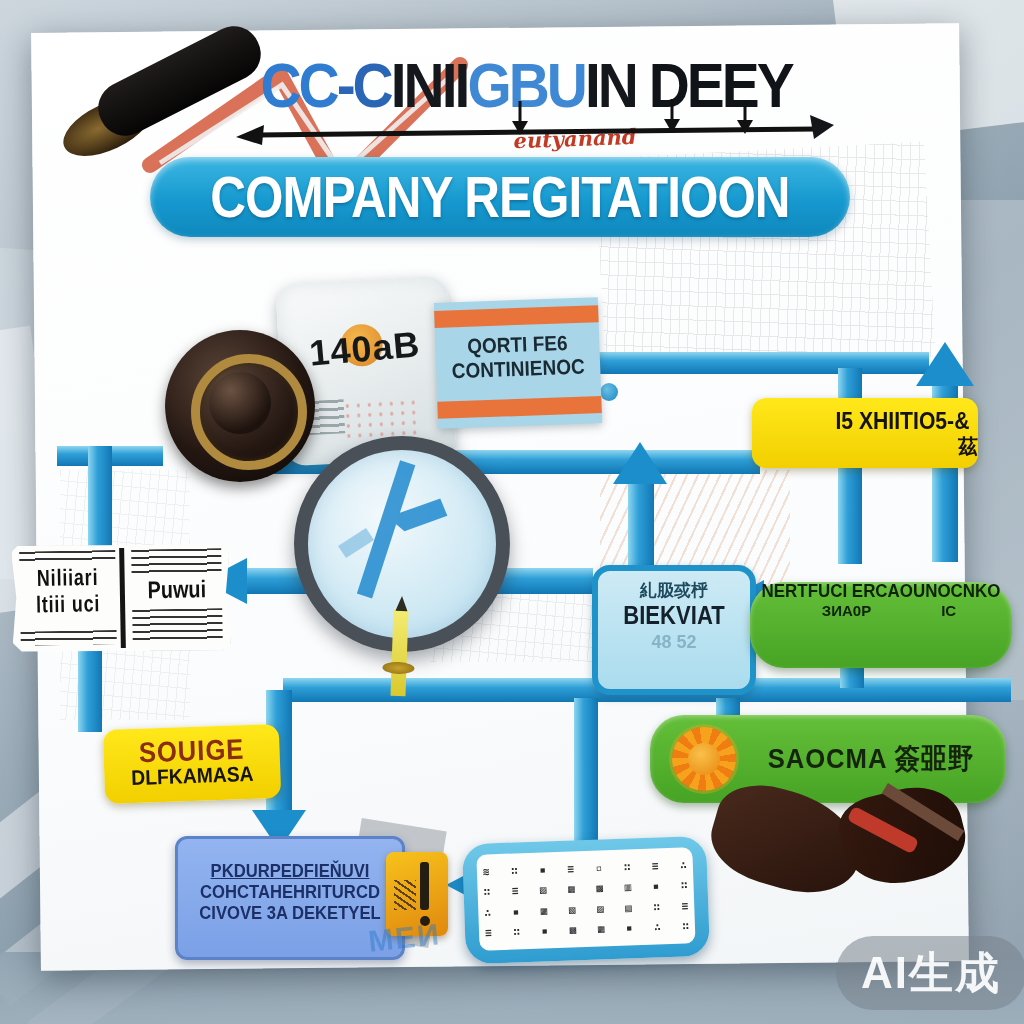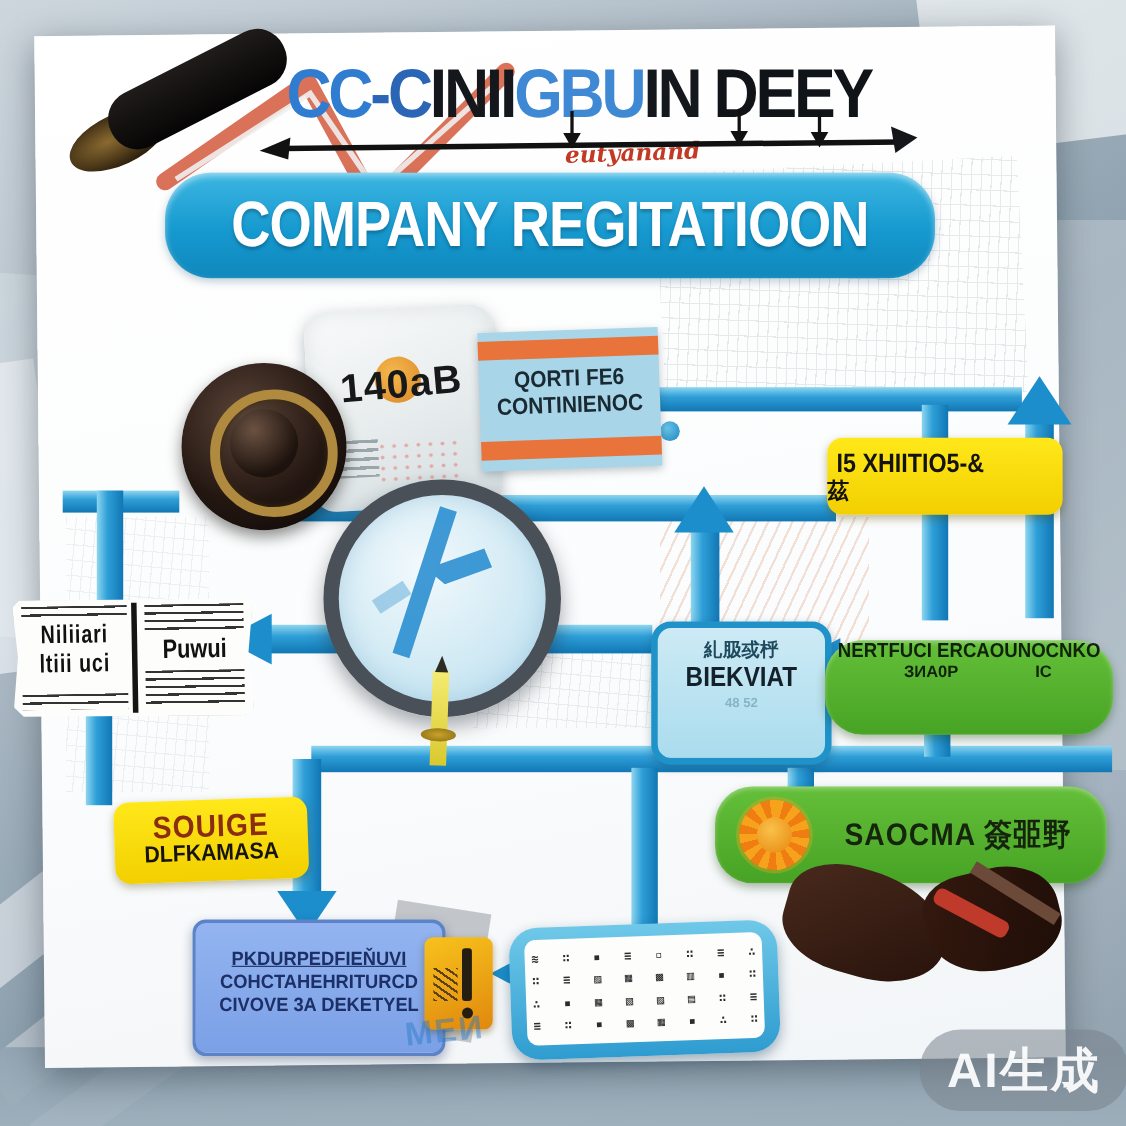--- a/index.html
+++ b/index.html
@@ -29,21 +29,21 @@
   .gavel-top{left:52px;top:46px;width:200px;height:105px;}
   .gavel-top .head{position:absolute;left:40px;top:8px;width:175px;height:54px;background:linear-gradient(180deg,#1f1c1a,#060505);border-radius:26px;transform:rotate(-27deg);}
   .gavel-top .band{position:absolute;left:8px;top:58px;width:95px;height:46px;background:radial-gradient(ellipse at 40% 45%,#8a6a30,#2a1d0c 75%);border-radius:50%;transform:rotate(-25deg);}
   .scribble{left:130px;top:45px;width:400px;height:160px;}
   
   .title{left:255px;top:52px;width:540px;height:78px;text-align:center;white-space:nowrap;
     font-weight:bold;font-size:58px;letter-spacing:-3px;transform:scale(.98,1.08);}
   .subtitle{left:480px;top:126px;width:190px;text-align:center;font-family:"DejaVu Serif",serif;
     font-style:italic;font-weight:bold;font-size:21px;color:#c23a24;transform:rotate(-2deg);}
   
-  .banner{left:150px;top:157px;width:700px;height:96px;background:linear-gradient(180deg,#3cb6e2,#1699cf 55%,#0f88bd);
+  .banner{left:150px;top:157px;width:700px;height:80px;background:linear-gradient(180deg,#3cb6e2,#1699cf 55%,#0f88bd);
     border-radius:42px;box-shadow:inset 0 3px 6px rgba(255,255,255,.5),0 3px 8px rgba(0,60,90,.25);
     display:flex;align-items:center;justify-content:center;}
   .banner span{color:#fff;font-weight:bold;font-size:52px;letter-spacing:-1px;transform:scale(.95,1.12);white-space:nowrap;
     text-shadow:0 2px 3px rgba(0,50,80,.35);}
   
   .pipe-h{position:absolute;background:linear-gradient(180deg,#8ed6f0 0%,#2f9fd8 40%,#1177b4 100%);}
   .pipe-v{position:absolute;background:linear-gradient(90deg,#8ed6f0 0%,#2f9fd8 40%,#1177b4 100%);}
   .tri{position:absolute;width:0;height:0;}
   .dot-blue{left:600px;top:383px;width:18px;height:18px;border-radius:50%;background:radial-gradient(circle at 35% 35%,#6cc4e8,#1b86c2);}
   
@@ -63,42 +63,42 @@
   .cert{left:436px;top:300px;width:164px;height:126px;background:#a9d5e8;transform:rotate(-2deg);box-shadow:0 3px 8px rgba(50,70,80,.3);}
   .cert .stripe{position:absolute;left:0;width:100%;height:17px;background:#e8743b;}
   .cert .s-top{top:8px;} .cert .s-bot{bottom:10px;}
   .cert .txt{position:absolute;left:0;top:34px;width:100%;text-align:center;font-weight:bold;color:#1a2a33;font-size:20px;line-height:23px;letter-spacing:0;transform:scale(.95,1.05);}
   
   .mag{left:294px;top:436px;width:188px;height:188px;border-radius:50%;
     border:14px solid #4a5058;background:radial-gradient(circle at 40% 35%,#f2f9fc,#cfe9f4 60%,#b8dcee);
     box-shadow:0 8px 18px rgba(30,40,50,.4),inset 0 0 20px rgba(120,170,200,.35);}
   
   .ybox{position:absolute;background:linear-gradient(180deg,#ffe81a,#f2cf00);border-radius:14px;box-shadow:0 3px 8px rgba(80,70,0,.35);}
-  .y-right{left:752px;top:398px;width:214px;height:70px;text-align:left;color:#151310;font-weight:bold;}
+  .y-right{left:752px;top:398px;width:214px;height:70px;text-align:right;color:#151310;font-weight:bold;padding-left:12px;}
   .y-right .l1{margin-top:10px;font-size:23px;letter-spacing:0;transform:scale(.92,1.05);}
   .y-right .l2{font-size:20px;margin-top:-2px;}
   .y-souige{left:104px;top:727px;width:176px;height:74px;transform:rotate(-2deg);text-align:center;}
   .y-souige .l1{margin-top:9px;font-weight:bold;font-size:27px;color:#8a2d12;letter-spacing:1px;transform:scale(.95,1.05);}
   .y-souige .l2{font-weight:bold;font-size:21px;color:#17140f;margin-top:-3px;transform:scale(.92,1.0);}
   
   .news{left:12px;top:544px;width:218px;height:108px;background:#fdfdfb;
     clip-path:polygon(0 6%,3% 0,97% 2%,100% 10%,98% 50%,100% 94%,96% 100%,4% 98%,0 90%,2% 48%);
     box-shadow:0 3px 8px rgba(40,50,60,.4);transform:rotate(-1deg);}
   .news .divider{position:absolute;left:108px;top:4px;width:5px;height:100px;background:#151515;}
   .news .c1{position:absolute;left:6px;top:22px;width:100px;text-align:center;font-weight:bold;font-size:21px;line-height:24px;color:#111;letter-spacing:1px;transform:scale(.85,1.1);}
   .news .c2{position:absolute;left:118px;top:34px;width:94px;text-align:center;font-weight:bold;font-size:22px;color:#111;transform:scale(.9,1.1);}
   .news .lines{position:absolute;background:repeating-linear-gradient(180deg,#333 0 2px,transparent 2px 7px);}
   .nl1{left:120px;top:6px;width:90px;height:24px;} .nl2{left:120px;top:66px;width:90px;height:34px;}
   .nl3{left:8px;top:6px;width:96px;height:12px;} .nl4{left:8px;top:86px;width:96px;height:14px;}
   
   .biek{left:592px;top:565px;width:152px;height:118px;background:linear-gradient(180deg,#cdeaf5,#aadcee);
     border:6px solid #1f93c9;border-radius:18px;text-align:center;box-shadow:0 3px 8px rgba(30,70,90,.3);}
   .biek .t{font-size:17px;font-weight:bold;color:#1d4a5c;margin-top:8px;}
   .biek .m{font-size:24px;font-weight:bold;color:#14202a;letter-spacing:0;transform:scale(.92,1.05);}
-  .biek .b{font-size:12px;font-weight:bold;color:#7aa9bd;opacity:.8;margin-top:2px;}
+  .biek .b{font-size:18px;font-weight:bold;color:#7aa9bd;opacity:.8;margin-top:2px;}
   
   .gbox{position:absolute;background:linear-gradient(180deg,#64bf39,#47a324);border-radius:34px;box-shadow:inset 0 2px 5px rgba(255,255,255,.35),0 4px 9px rgba(20,60,10,.35);}
   .g-right{left:750px;top:582px;width:262px;height:86px;text-align:center;color:#10230a;font-weight:bold;}
   .g-right .t{font-size:15px;margin-top:7px;} 
   .g-right .m{font-size:18px;letter-spacing:0;transform:scale(.94,1.02);margin-top:-1px;}
   .g-right .b{font-size:15px;margin-top:0;padding-left:16px;} .g-right .b i{font-style:normal;margin-left:70px;}
   .g-saocma{left:650px;top:715px;width:356px;height:88px;display:flex;align-items:center;}
   .sun{width:64px;height:64px;margin-left:22px;border-radius:50%;flex:0 0 auto;
     background:repeating-conic-gradient(#f6a21c 0deg 16deg,#ef7d12 16deg 32deg);box-shadow:0 0 0 3px rgba(246,162,28,.35);position:relative;}
   .sun::after{content:"";position:absolute;left:16px;top:16px;width:32px;height:32px;border-radius:50%;background:radial-gradient(circle at 40% 35%,#f9c14a,#e8870e);}

